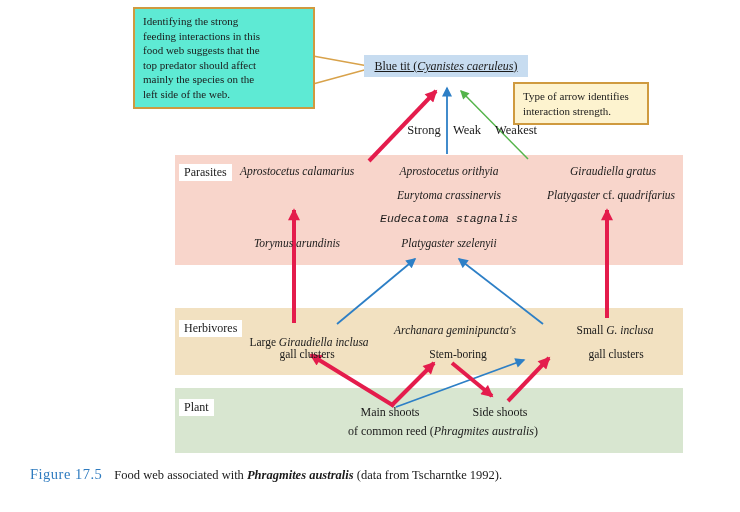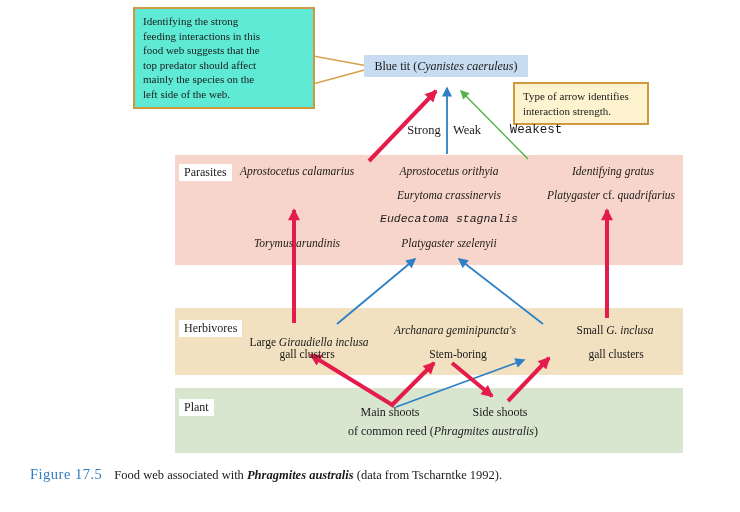--- a/index.html
+++ b/index.html
@@ -73,39 +73,39 @@
 
   <div class="callout" id="callout-left" style="background-color: #5eead4; border-color: rgb(207, 154, 63);">Identifying the strong
 feeding interactions in this
 food web suggests that the
 top predator should affect
 mainly the species on the
 left side of the web.</div>
   <div class="callout" id="callout-right" style="background-color: rgb(253, 243, 207); border-color: rgb(207, 154, 63);">Type of arrow identifies
 interaction strength.</div>
 
-  <div id="blue-tit" style="background-color: rgb(199, 220, 240);">
+  <div id="blue-tit" style="background-color: rgb(199, 220, 240); text-decoration: underline;">
     <span>Blue tit (</span><span class="sp">Cyanistes caeruleus</span><span>)</span>
   </div>
 
   <div class="legend-label" style="left:424px;top:123px;">Strong</div>
   <div class="legend-label" style="left:467px;top:123px;">Weak</div>
-  <div class="legend-label" style="left:536px;top:123px;font-family:Liberation Mono, monospace;">Weakest</div>
+  <div class="legend-label" style="left:516px;top:123px;">Weakest</div>
 
   <div class="band-label" style="left:179px;top:164px;">Parasites</div>
   <div class="band-label" style="left:179px;top:320px;">Herbivores</div>
   <div class="band-label" style="left:179px;top:399px;">Plant</div>
 
   <div class="pos t11 sp" style="left:297px;top:164px;">Aprostocetus calamarius</div>
   <div class="pos t11 sp" style="left:297px;top:188px;margin-top:48px;">Torymus arundinis</div>
   <div class="pos t11 sp" style="left:449px;top:164px;">Aprostocetus orithyia</div>
   <div class="pos t11 sp" style="left:449px;top:188px;">Eurytoma crassinervis</div>
   <div class="pos t11 sp" style="left:449px;top:212px;font-family:Liberation Mono, monospace;">Eudecatoma stagnalis</div>
   <div class="pos t11 sp" style="left:449px;top:236px;">Platygaster szelenyii</div>
-  <div class="pos t11 sp" style="left:613px;top:164px;">Identifying gratus</div>
+  <div class="pos t11 sp" style="left:613px;top:164px;">Giraudiella gratus</div>
   <div class="pos t11" style="left:611px;top:188px;"><span class="sp">Platygaster</span><span> cf. </span><span class="sp">quadrifarius</span></div>
 
   <div class="pos t11" style="left:309px;top:323px;margin-top:12px;"><span>Large </span><span class="sp">Giraudiella inclusa</span></div>
   <div class="pos t11" style="left:307px;top:347px;">gall clusters</div>
   <div class="pos t11 sp" style="left:455px;top:323px;">Archanara geminipuncta's</div>
   <div class="pos t11" style="left:458px;top:347px;">Stem-boring</div>
   <div class="pos t11" style="left:615px;top:323px;"><span>Small </span><span class="sp">G. inclusa</span></div>
   <div class="pos t11" style="left:616px;top:347px;">gall clusters</div>
 
   <div class="pos t12" style="left:390px;top:405px;">Main shoots</div>

